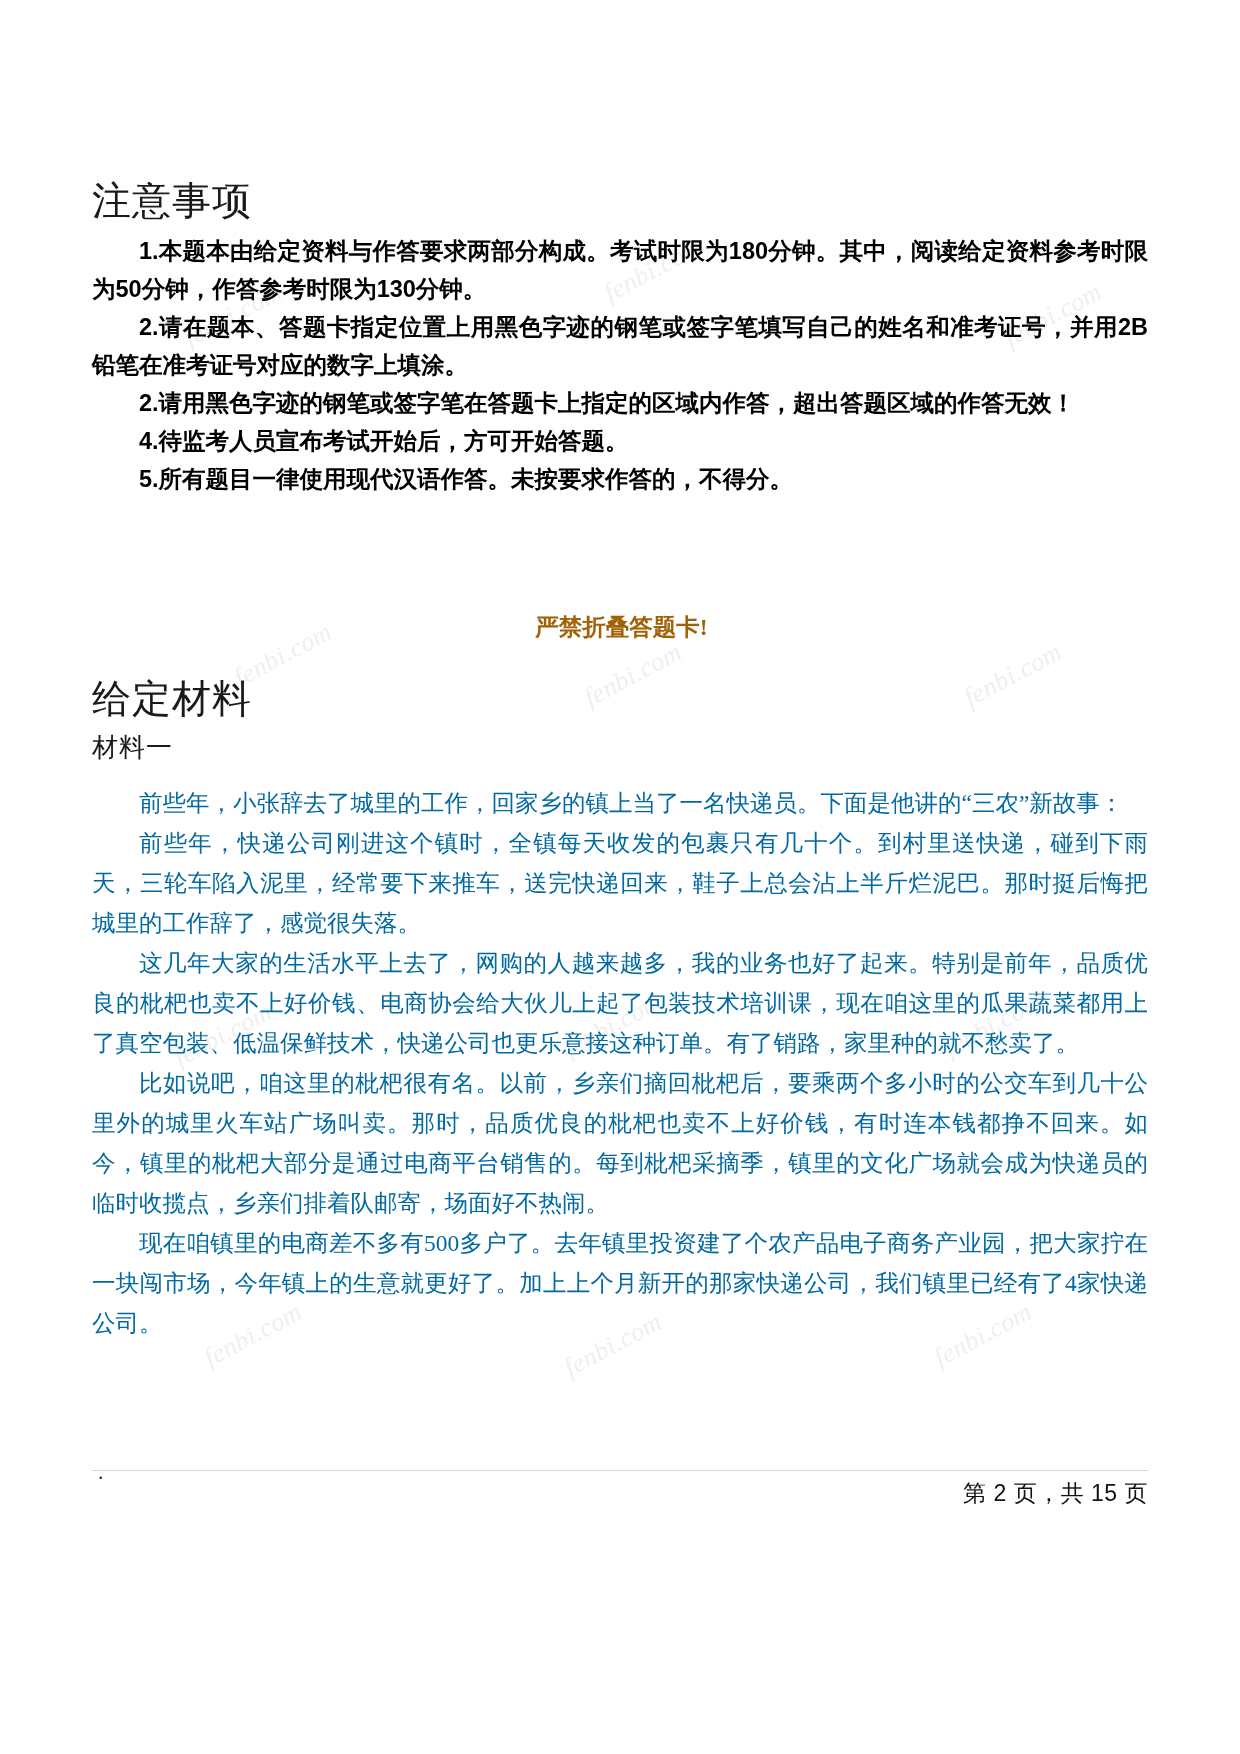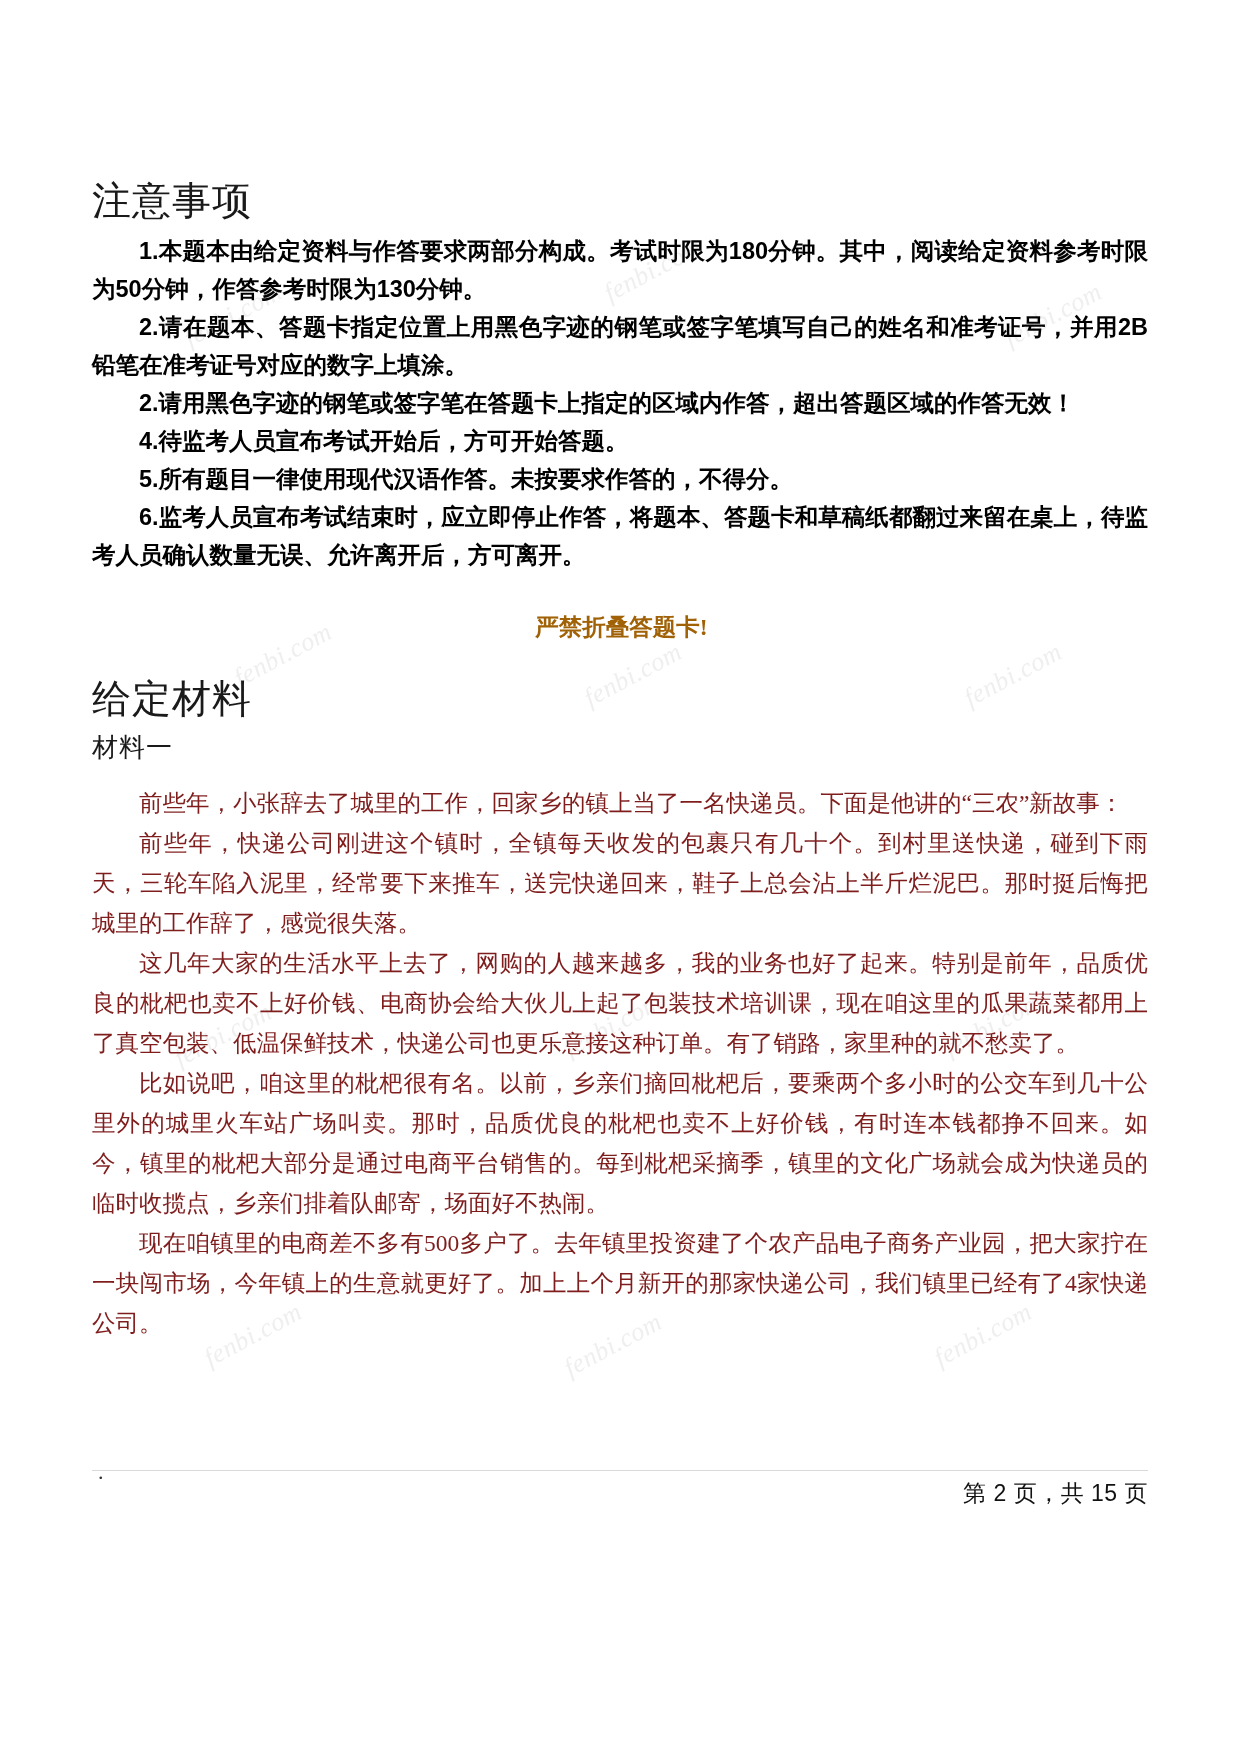--- a/index.html
+++ b/index.html
@@ -104,21 +104,21 @@
   }
   .body-para {
     font-family: "Liberation Serif", "DejaVu Serif", serif;
     font-weight: 400;
     font-size: 23.5px;
     line-height: 40px;
     text-indent: 47px;
     text-align: justify;
     text-justify: inter-ideograph;
     margin: 0;
-    color: #7f1d1d;
+    color: #0369a1;
   }
 
   
   .footer-rule {
     position: absolute;
     left: 92px;
     right: 92px;
     top: 1470px;
     height: 1px;
     background: #d9d9d9;
@@ -167,21 +167,20 @@
   <div class="content">
 
     <h1 class="h-section" id="notice-title">注意事项</h1>
 
     <div class="notice-list">
       <p class="notice-item">1.本题本由给定资料与作答要求两部分构成。考试时限为180分钟。其中，阅读给定资料参考时限为50分钟，作答参考时限为130分钟。</p>
       <p class="notice-item">2.请在题本、答题卡指定位置上用黑色字迹的钢笔或签字笔填写自己的姓名和准考证号，并用2B铅笔在准考证号对应的数字上填涂。</p>
       <p class="notice-item">2.请用黑色字迹的钢笔或签字笔在答题卡上指定的区域内作答，超出答题区域的作答无效！</p>
       <p class="notice-item">4.待监考人员宣布考试开始后，方可开始答题。</p>
       <p class="notice-item">5.所有题目一律使用现代汉语作答。未按要求作答的，不得分。</p>
-      <p class="notice-item">6.监考人员宣布考试结束时，应立即停止作答，将题本、答题卡和草稿纸都翻过来留在桌上，待监考人员确认数量无误、允许离开后，方可离开。</p>
     </div>
 
     <div id="fold-warning">严禁折叠答题卡!</div>
 
     <h1 class="h-section" id="materials-title">给定材料</h1>
 
     <h2 class="h-sub" id="material-one-title">材料一</h2>
 
     <div class="body-list">
       <p class="body-para">前些年，小张辞去了城里的工作，回家乡的镇上当了一名快递员。下面是他讲的“三农”新故事：</p>

